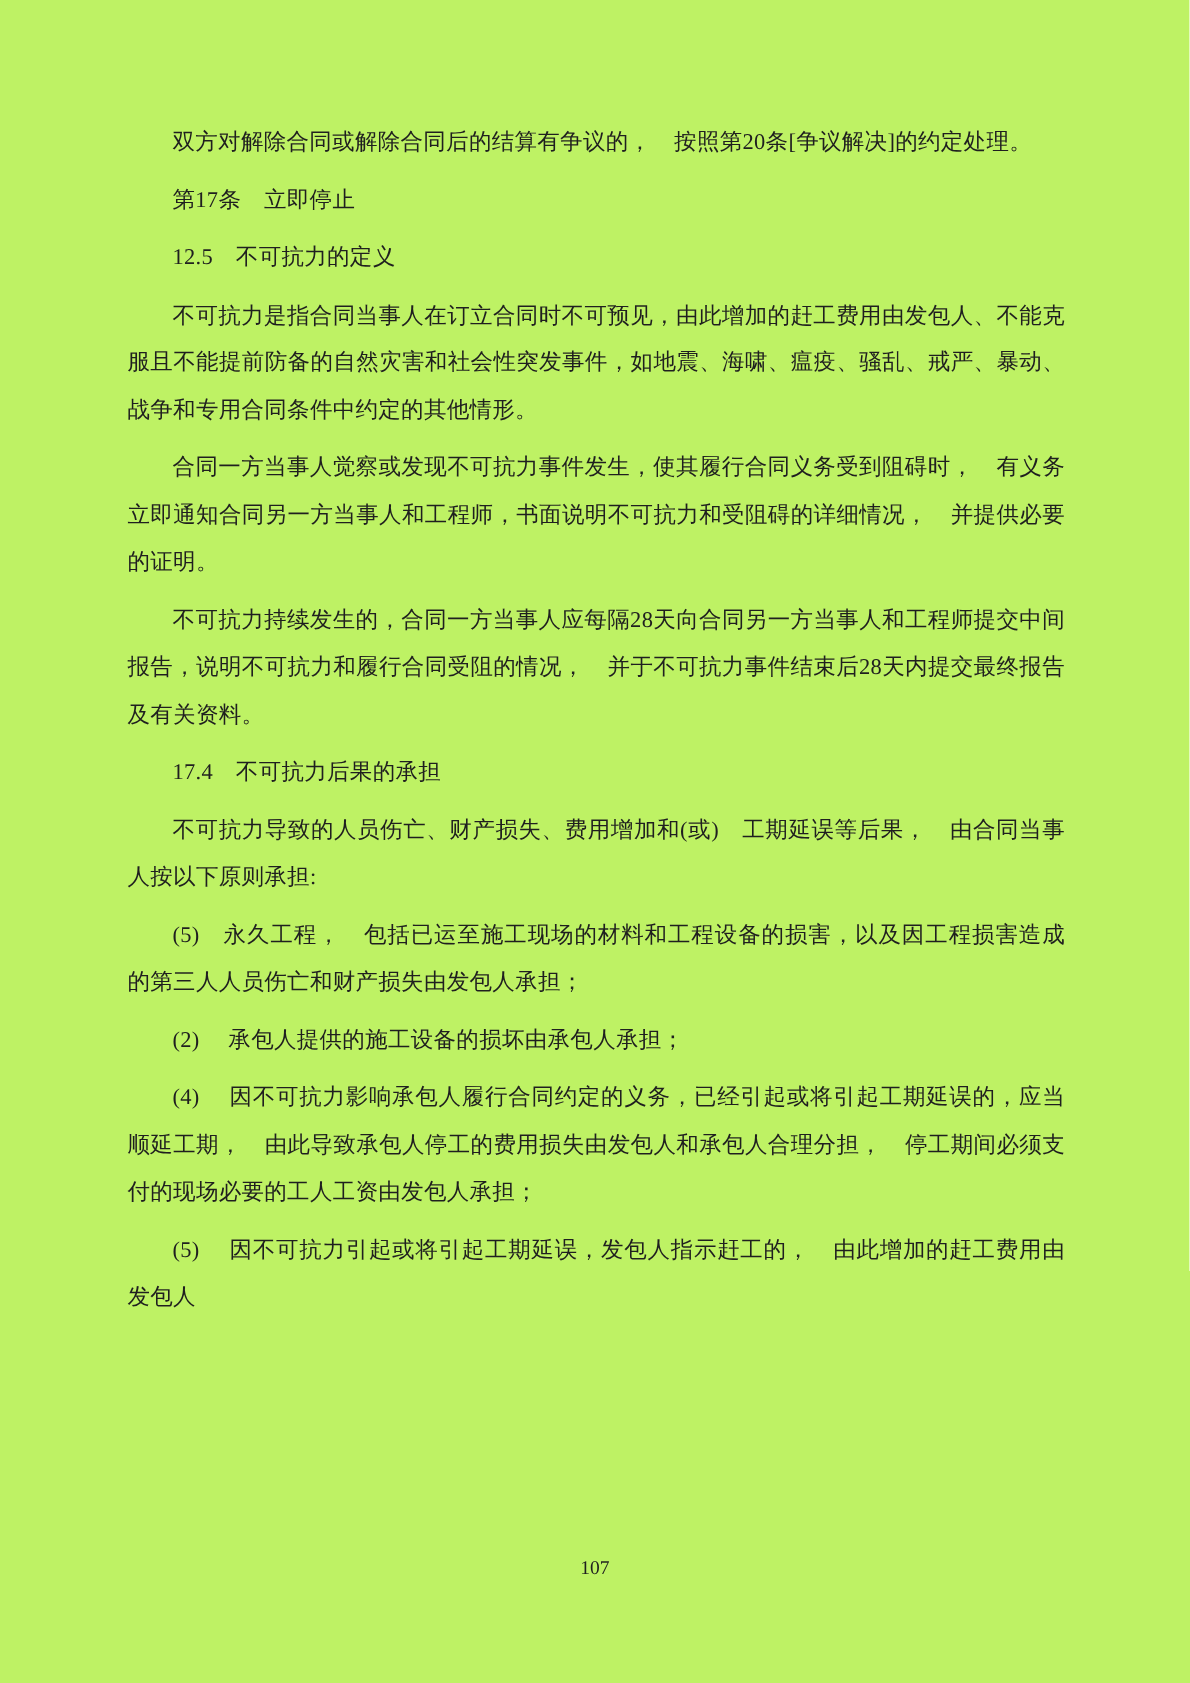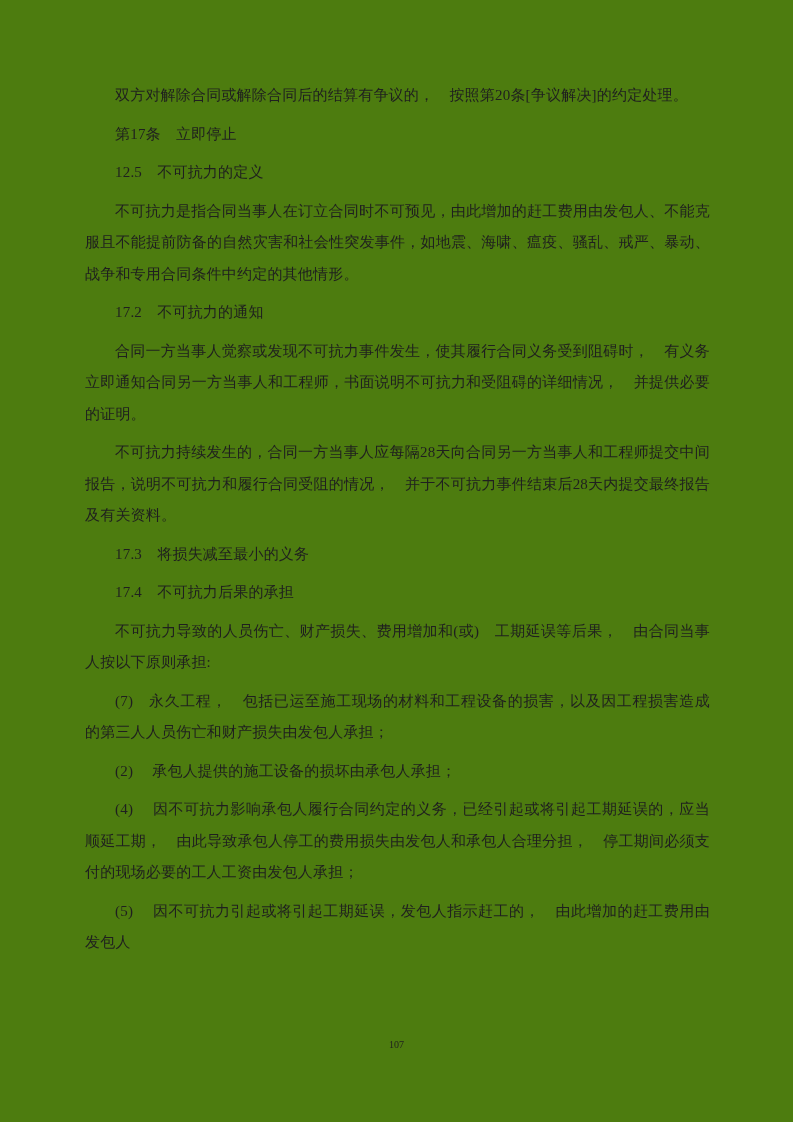--- a/index.html
+++ b/index.html
@@ -6,21 +6,21 @@
   html, body {
     width: 793px;
     height: 1122px;
     background: #ffffff;
     overflow: hidden;
   }
   .page {
     position: relative;
     width: 793px;
     height: 1122px;
-    background: #4d7c0f;
+    background: #bef264;
     font-family: "Liberation Serif", "DejaVu Serif", serif;
     color: #1f1f1f;
   }
   .content {
     position: absolute;
     top: 80px;
     left: 85px;
     width: 625px;
   }
   .content p {
@@ -32,39 +32,37 @@
     margin: 0 0 7px 0;
     letter-spacing: 0.2px;
     word-break: break-all;
   }
   .footer {
     position: absolute;
     top: 1037px;
     left: 0;
     width: 793px;
     text-align: center;
-    font-size: 10px;
+    font-size: 13px;
     line-height: 16px;
     color: #1f1f1f;
   }
 </style>
 </head>
 <body>
 
 <div class="page">
   <div class="content">
     <p>双方对解除合同或解除合同后的结算有争议的，　按照第20条[争议解决]的约定处理。</p>
     <p>第17条　立即停止</p>
     <p>12.5　不可抗力的定义</p>
     <p>不可抗力是指合同当事人在订立合同时不可预见，由此增加的赶工费用由发包人、不能克服且不能提前防备的自然灾害和社会性突发事件，如地震、海啸、瘟疫、骚乱、戒严、暴动、战争和专用合同条件中约定的其他情形。</p>
-    <p>17.2　不可抗力的通知</p>
     <p>合同一方当事人觉察或发现不可抗力事件发生，使其履行合同义务受到阻碍时，　有义务立即通知合同另一方当事人和工程师，书面说明不可抗力和受阻碍的详细情况，　并提供必要的证明。</p>
     <p>不可抗力持续发生的，合同一方当事人应每隔28天向合同另一方当事人和工程师提交中间报告，说明不可抗力和履行合同受阻的情况，　并于不可抗力事件结束后28天内提交最终报告及有关资料。</p>
-    <p>17.3　将损失减至最小的义务</p>
     <p>17.4　不可抗力后果的承担</p>
     <p>不可抗力导致的人员伤亡、财产损失、费用增加和(或)　工期延误等后果，　由合同当事人按以下原则承担:</p>
-    <p>(7)　永久工程，　包括已运至施工现场的材料和工程设备的损害，以及因工程损害造成的第三人人员伤亡和财产损失由发包人承担；</p>
+    <p>(5)　永久工程，　包括已运至施工现场的材料和工程设备的损害，以及因工程损害造成的第三人人员伤亡和财产损失由发包人承担；</p>
     <p>(2)　 承包人提供的施工设备的损坏由承包人承担；</p>
     <p>(4)　 因不可抗力影响承包人履行合同约定的义务，已经引起或将引起工期延误的，应当顺延工期，　由此导致承包人停工的费用损失由发包人和承包人合理分担，　停工期间必须支付的现场必要的工人工资由发包人承担；</p>
     <p>(5)　 因不可抗力引起或将引起工期延误，发包人指示赶工的，　由此增加的赶工费用由发包人</p>
   </div>
   <div class="footer">107</div>
 </div>
 
 </body></html>

